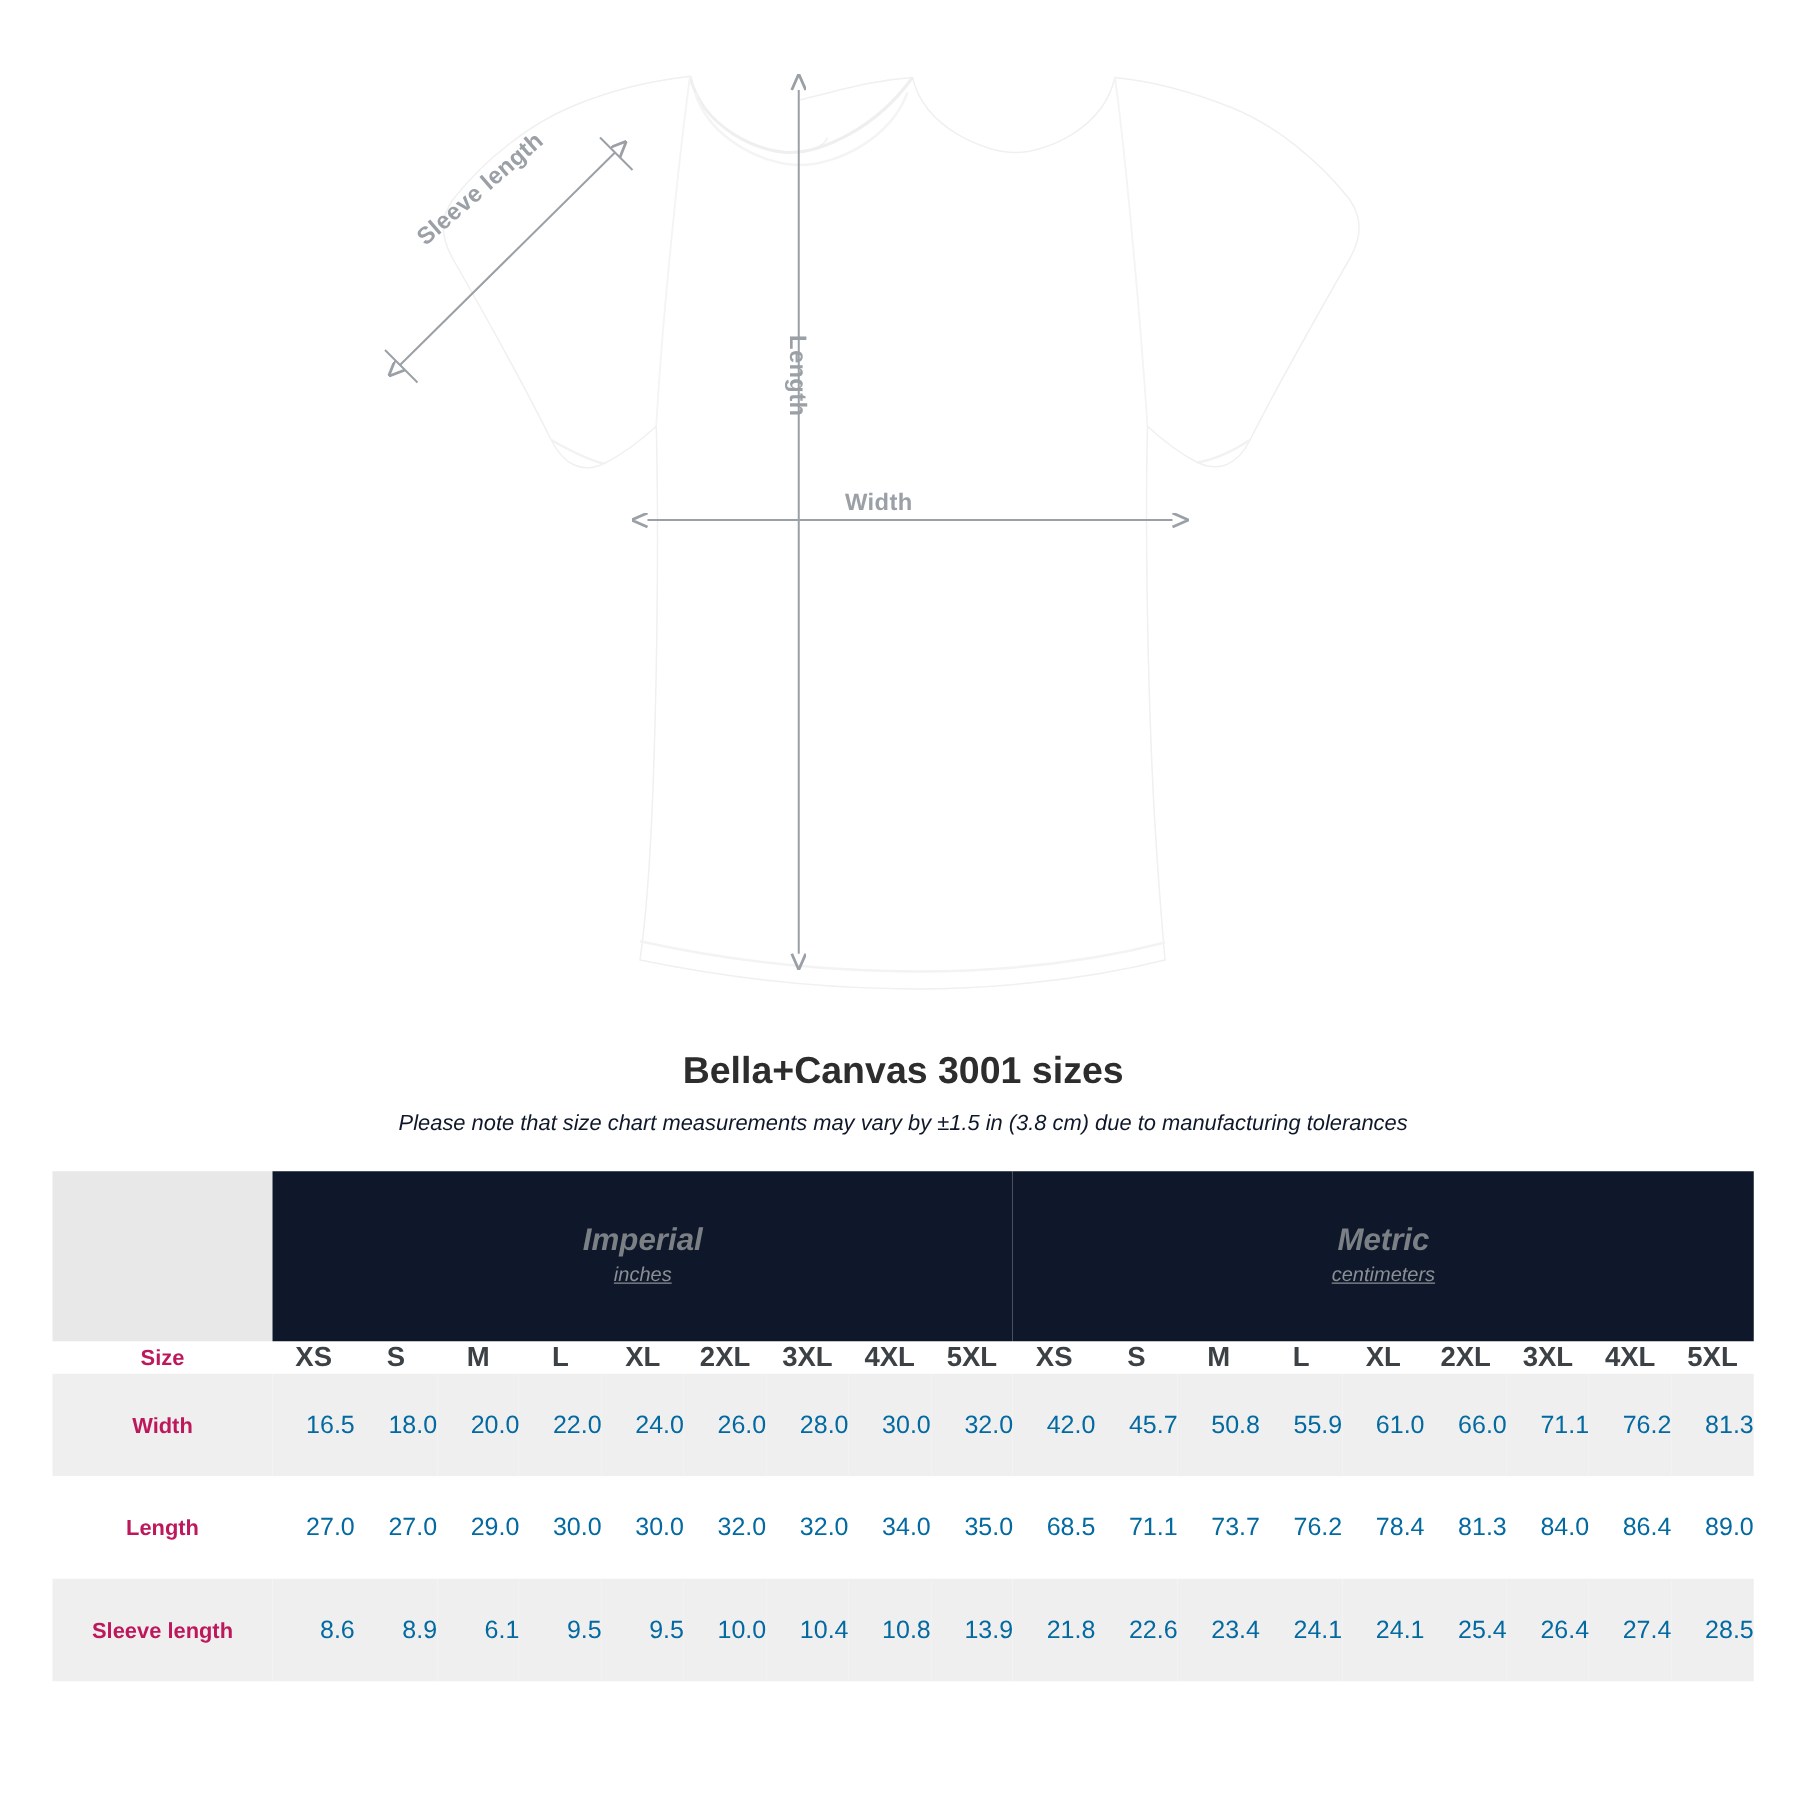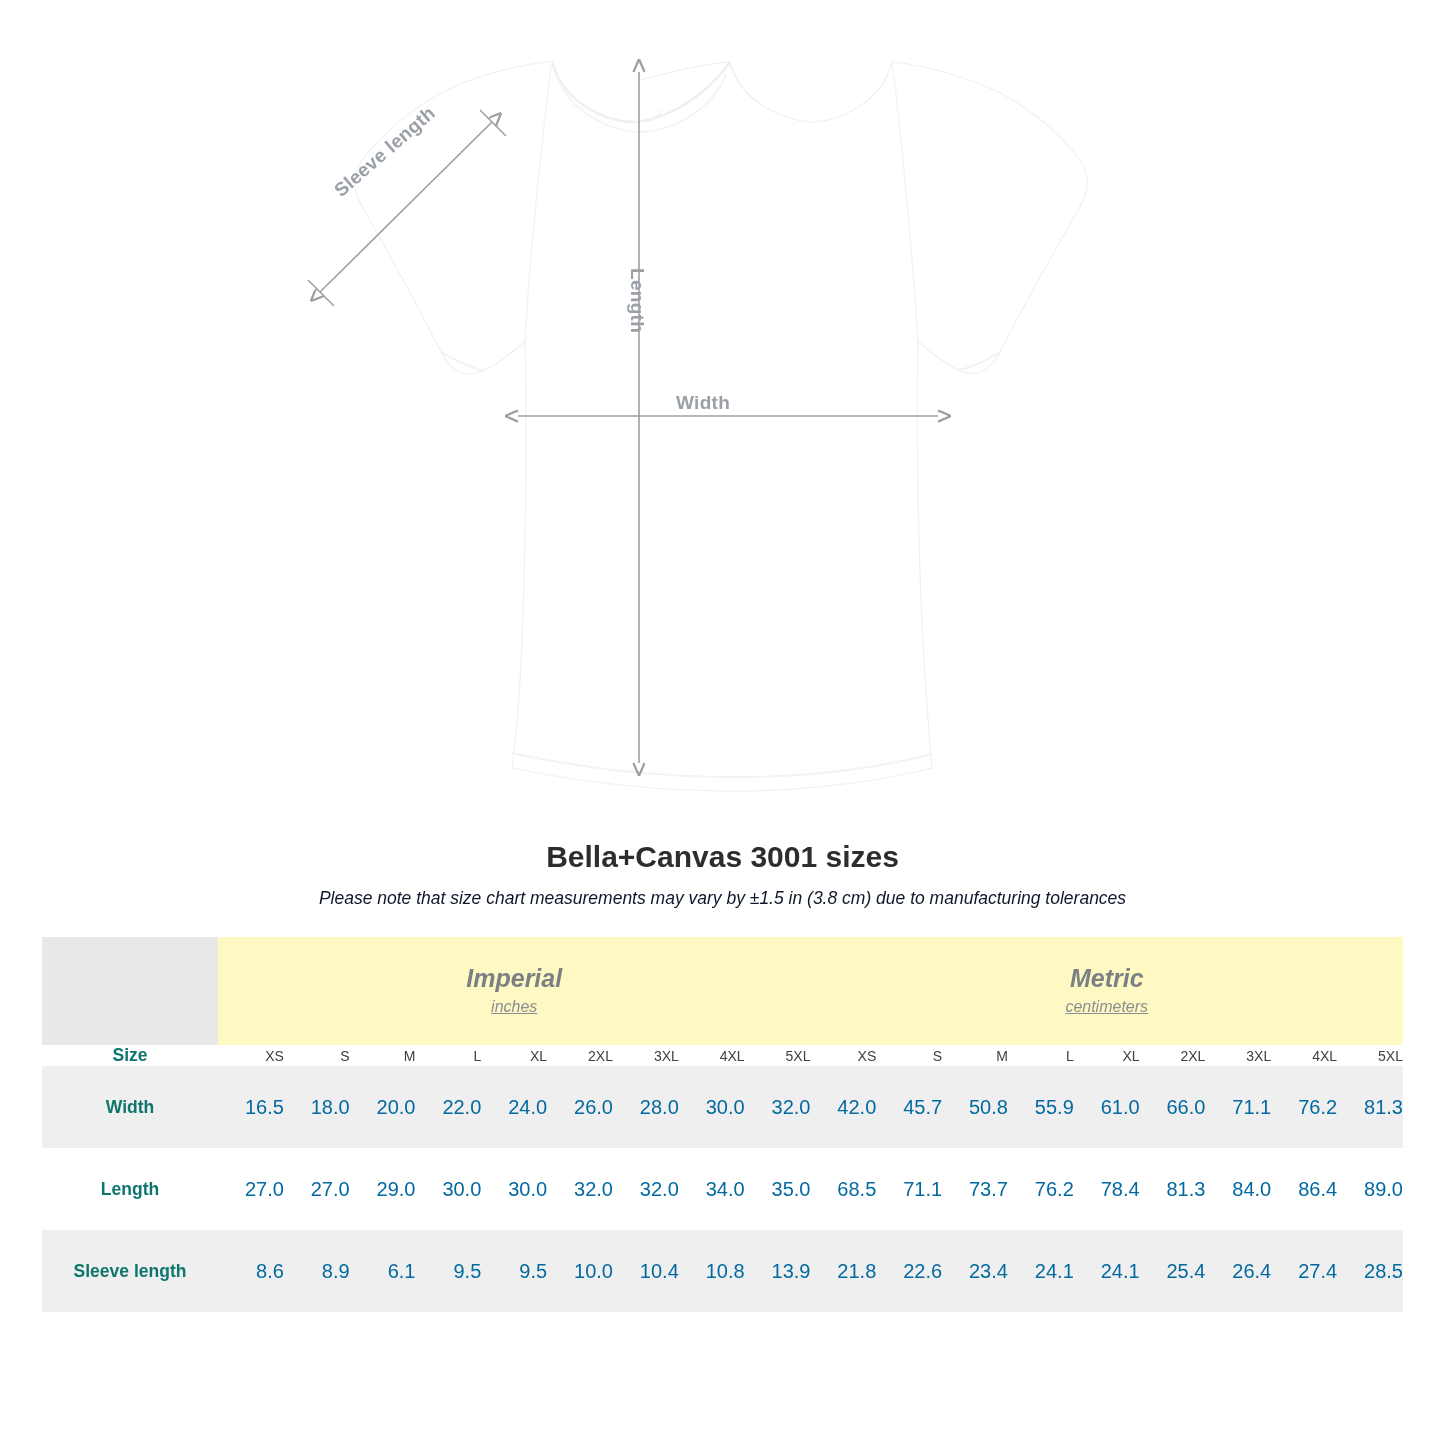--- a/index.html
+++ b/index.html
@@ -75,22 +75,22 @@
     margin: 28px 42px 0 42px;
   }
   table {
     border-collapse: collapse;
     width: 100%;
     table-layout: fixed;
   }
   td, th { padding: 0; }
 
   .unit-header {
-    height: 108px;
-    background: #fef9c3;
+    height: 136px;
+    background: #0f172a;
     text-align: center;
     vertical-align: middle;
   }
   .unit-header .unit-name {
     font-size: 25px;
     font-style: italic;
     font-weight: bold;
     color: #7b8085;
     line-height: 1.25;
   }
@@ -103,35 +103,35 @@
   }
   .corner-cell { background: #e8e8e8; }
 
   tbody tr { height: 82px; }
   tbody tr.row-even td { background: #ffffff; }
   tbody tr.row-odd td { background: #efefef; }
 
   .rowlabel {
     font-size: 17.5px;
     font-weight: bold;
-    color: #0f766e;
+    color: #be185d;
     text-align: center;
     vertical-align: middle;
   }
   .cell {
     font-size: 20px;
     color: #0369a1;
     text-align: right;
     vertical-align: middle;
   }
   .size-head {
-    font-size: 14px;
-    font-weight: normal;
+    font-size: 22px;
+    font-weight: bold;
     color: #3c4146;
-    text-align: right;
+    text-align: center;
     vertical-align: middle;
   }
   .col-label { width: 176px; }
 </style>
 </head>
 <body>
 
 <div id="page">
 
   <div id="illustration">

